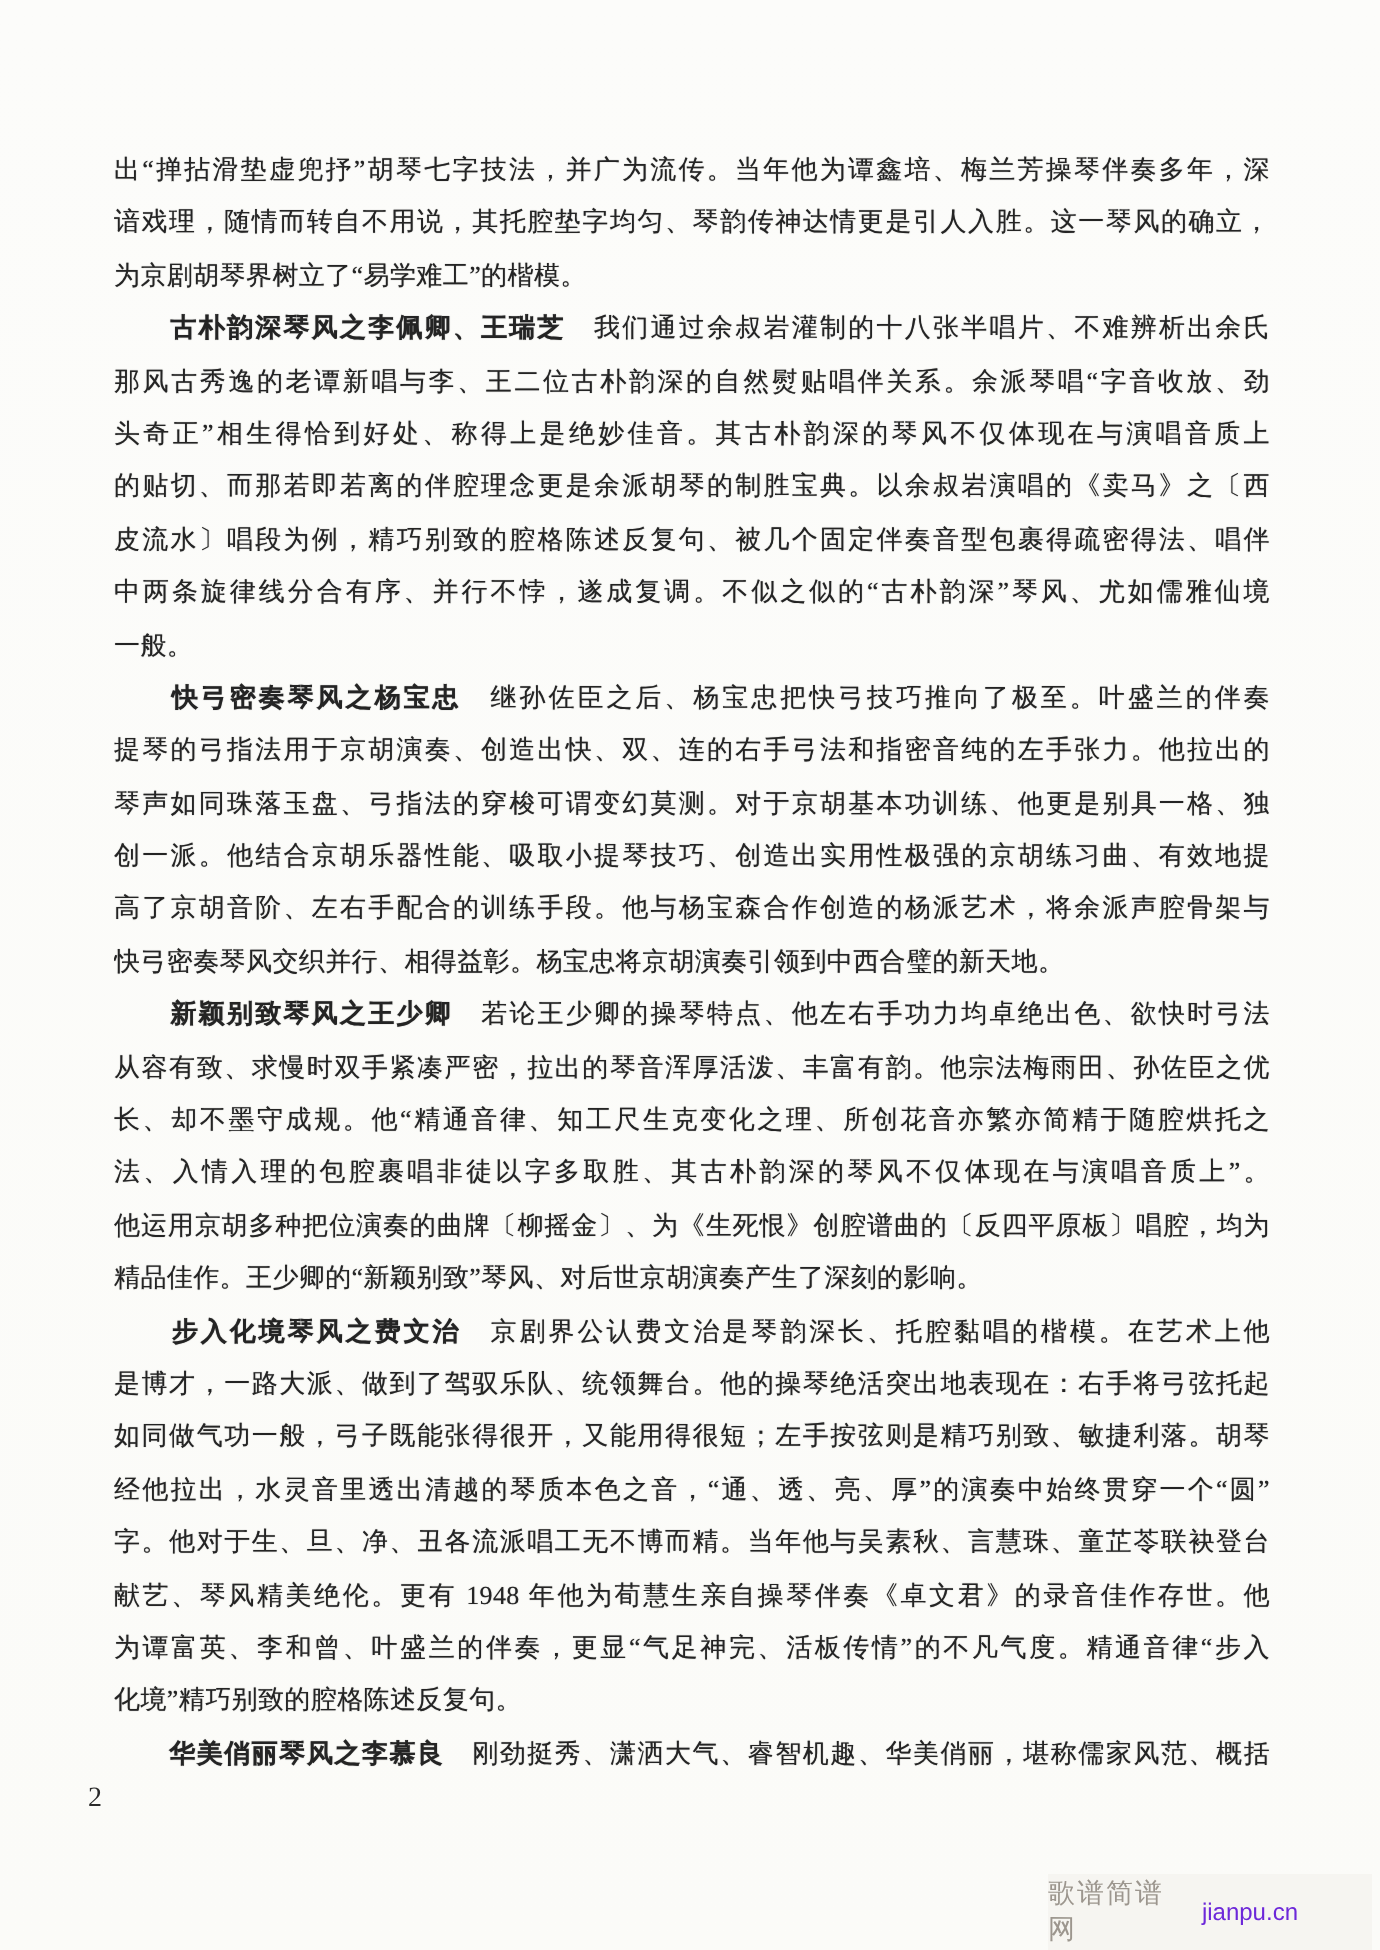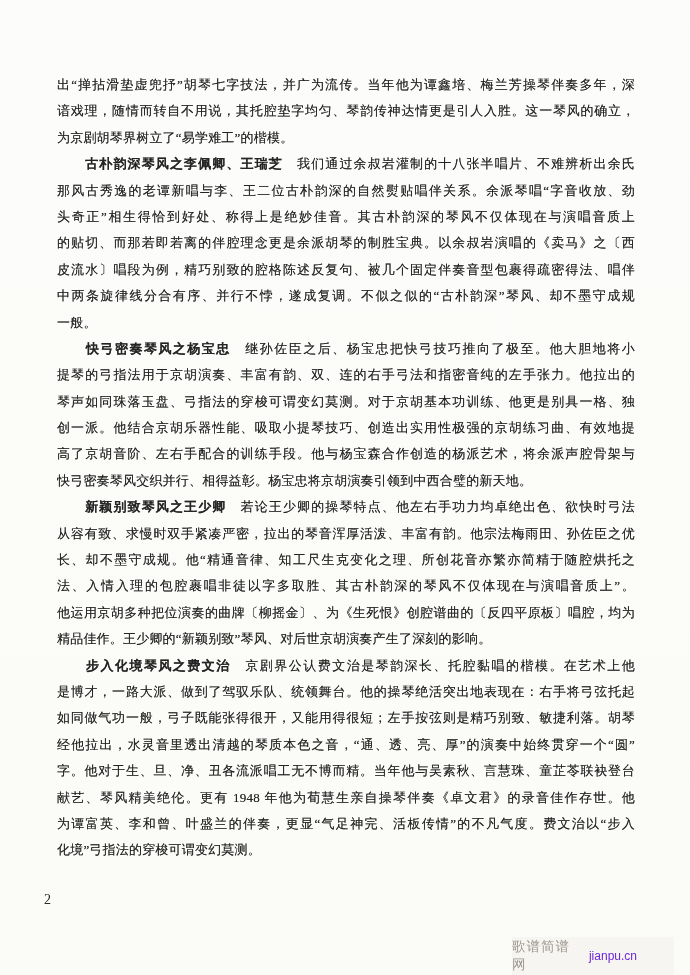--- a/index.html
+++ b/index.html
@@ -35,21 +35,21 @@
   }
   .bold { font-weight: 700; }
   .page-number {
     position: absolute;
     left: 44px; top: 892px;
     font-size: 14px;
     color: #2a2a2a;
   }
   .watermark {
     position: absolute;
-    right: 16px; bottom: 0;
+    right: 4px; bottom: 0;
     width: 162px; height: 38px;
     background: #f6f5f1;
     display: flex;
     align-items: center;
     justify-content: flex-end;
     padding-right: 37px;
     box-sizing: border-box;
     gap: 5px;
     font-size: 13.5px;
   }
@@ -63,42 +63,43 @@
 
   <div class="article">
       <div class="line"><span>出“掸拈滑垫虚兜抒”胡琴七字技法，并广为流传。当年他为谭鑫培、梅兰芳操琴伴奏多年，深</span></div>
       <div class="line"><span>谙戏理，随情而转自不用说，其托腔垫字均匀、琴韵传神达情更是引人入胜。这一琴风的确立，</span></div>
       <div class="line short"><span>为京剧胡琴界树立了“易学难工”的楷模。</span></div>
       <div class="line"><span>　　</span><span class="bold">古朴韵深琴风之李佩卿、王瑞芝</span><span>　我们通过余叔岩灌制的十八张半唱片、不难辨析出余氏</span></div>
       <div class="line"><span>那风古秀逸的老谭新唱与李、王二位古朴韵深的自然熨贴唱伴关系。余派琴唱“字音收放、劲</span></div>
       <div class="line"><span>头奇正”相生得恰到好处、称得上是绝妙佳音。其古朴韵深的琴风不仅体现在与演唱音质上</span></div>
       <div class="line"><span>的贴切、而那若即若离的伴腔理念更是余派胡琴的制胜宝典。以余叔岩演唱的《卖马》之〔西</span></div>
       <div class="line"><span>皮流水〕唱段为例，精巧别致的腔格陈述反复句、被几个固定伴奏音型包裹得疏密得法、唱伴</span></div>
-      <div class="line"><span>中两条旋律线分合有序、并行不悖，遂成复调。不似之似的“古朴韵深”琴风、却不墨守成规</span></div>
+      <div class="line"><span>中两条旋律线分合有序、并行不悖，遂成复调。不似之似的“古朴韵深”琴风、尤如儒雅仙境</span></div>
       <div class="line short"><span>一般。</span></div>
-      <div class="line"><span>　　</span><span class="bold">快弓密奏琴风之杨宝忠</span><span>　继孙佐臣之后、杨宝忠把快弓技巧推向了极至。他大胆地将小</span></div>
-      <div class="line"><span>提琴的弓指法用于京胡演奏、丰富有韵、双、连的右手弓法和指密音纯的左手张力。他拉出的</span></div>
+      <div class="line"><span>　　</span><span class="bold">快弓密奏琴风之杨宝忠</span><span>　继孙佐臣之后、杨宝忠把快弓技巧推向了极至。叶盛兰的伴奏</span></div>
+      <div class="line"><span>提琴的弓指法用于京胡演奏、创造出快、双、连的右手弓法和指密音纯的左手张力。他拉出的</span></div>
       <div class="line"><span>琴声如同珠落玉盘、弓指法的穿梭可谓变幻莫测。对于京胡基本功训练、他更是别具一格、独</span></div>
       <div class="line"><span>创一派。他结合京胡乐器性能、吸取小提琴技巧、创造出实用性极强的京胡练习曲、有效地提</span></div>
       <div class="line"><span>高了京胡音阶、左右手配合的训练手段。他与杨宝森合作创造的杨派艺术，将余派声腔骨架与</span></div>
       <div class="line short"><span>快弓密奏琴风交织并行、相得益彰。杨宝忠将京胡演奏引领到中西合璧的新天地。</span></div>
       <div class="line"><span>　　</span><span class="bold">新颖别致琴风之王少卿</span><span>　若论王少卿的操琴特点、他左右手功力均卓绝出色、欲快时弓法</span></div>
       <div class="line"><span>从容有致、求慢时双手紧凑严密，拉出的琴音浑厚活泼、丰富有韵。他宗法梅雨田、孙佐臣之优</span></div>
       <div class="line"><span>长、却不墨守成规。他“精通音律、知工尺生克变化之理、所创花音亦繁亦简精于随腔烘托之</span></div>
       <div class="line"><span>法、入情入理的包腔裹唱非徒以字多取胜、其古朴韵深的琴风不仅体现在与演唱音质上”。</span></div>
       <div class="line"><span>他运用京胡多种把位演奏的曲牌〔柳摇金〕、为《生死恨》创腔谱曲的〔反四平原板〕唱腔，均为</span></div>
       <div class="line short"><span>精品佳作。王少卿的“新颖别致”琴风、对后世京胡演奏产生了深刻的影响。</span></div>
       <div class="line"><span>　　</span><span class="bold">步入化境琴风之费文治</span><span>　京剧界公认费文治是琴韵深长、托腔黏唱的楷模。在艺术上他</span></div>
       <div class="line"><span>是博才，一路大派、做到了驾驭乐队、统领舞台。他的操琴绝活突出地表现在：右手将弓弦托起</span></div>
       <div class="line"><span>如同做气功一般，弓子既能张得很开，又能用得很短；左手按弦则是精巧别致、敏捷利落。胡琴</span></div>
       <div class="line"><span>经他拉出，水灵音里透出清越的琴质本色之音，“通、透、亮、厚”的演奏中始终贯穿一个“圆”</span></div>
       <div class="line"><span>字。他对于生、旦、净、丑各流派唱工无不博而精。当年他与吴素秋、言慧珠、童芷苓联袂登台</span></div>
       <div class="line"><span>献艺、琴风精美绝伦。更有 1948 年他为荀慧生亲自操琴伴奏《卓文君》的录音佳作存世。他</span></div>
-      <div class="line"><span>为谭富英、李和曾、叶盛兰的伴奏，更显“气足神完、活板传情”的不凡气度。费文治以“步入</span></div>
-      <div class="line short"><span>化境”弓指法的穿梭可谓变幻莫测。</span></div>
+      <div class="line"><span>为谭富英、李和曾、叶盛兰的伴奏，更显“气足神完、活板传情”的不凡气度。精通音律“步入</span></div>
+      <div class="line short"><span>化境”精巧别致的腔格陈述反复句。</span></div>
+      <div class="line"><span>　　</span><span class="bold">华美俏丽琴风之李慕良</span><span>　刚劲挺秀、潇洒大气、睿智机趣、华美俏丽，堪称儒家风范、概括</span></div>
     </div>
 
   <div class="page-number">2</div>
 
   <div class="watermark">
     <span class="wm-name">歌谱简谱网</span>
     <span class="wm-url">jianpu.cn</span>
   </div>
 
 </div>

